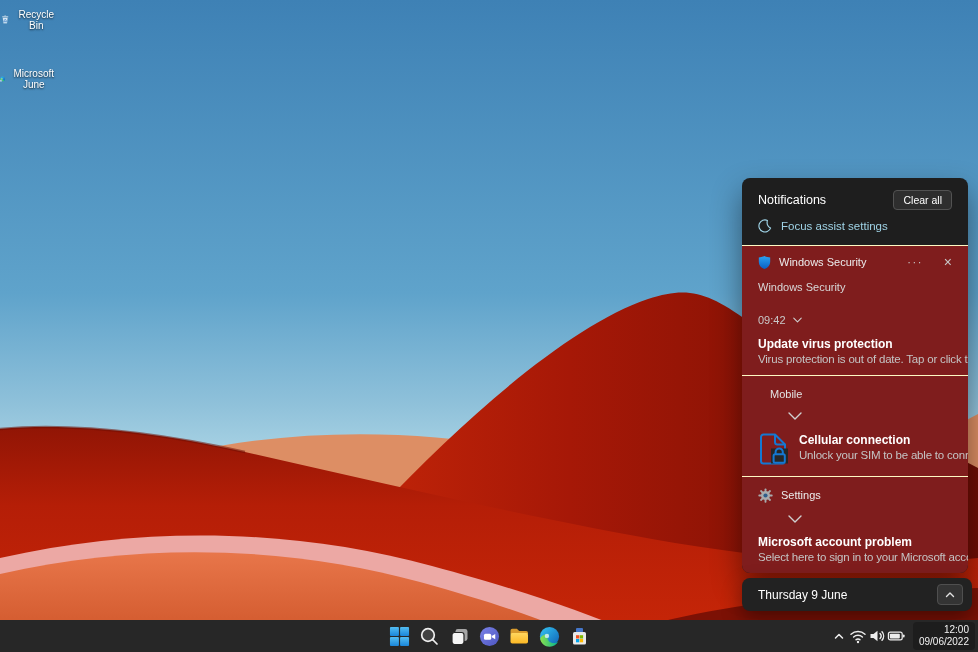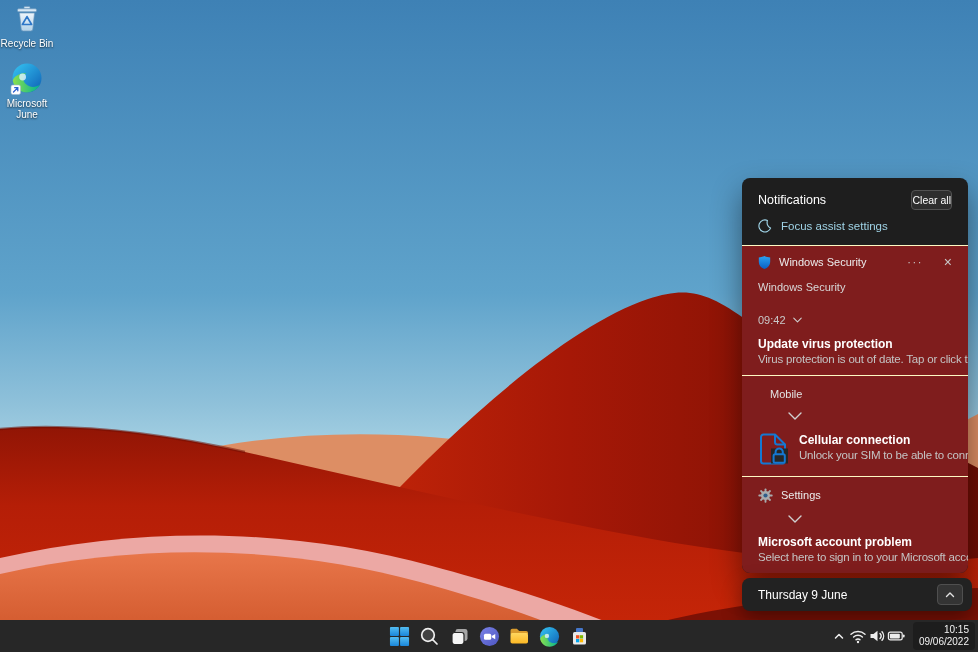--- a/index.html
+++ b/index.html
@@ -5,38 +5,38 @@
   html,body { margin:0; padding:0; background:#000; }
   .screen {
     position:relative; width:978px; height:652px; overflow:hidden;
     font-family:"Liberation Sans", sans-serif;
     -webkit-font-smoothing:antialiased;
   }
   .wallpaper { position:absolute; inset:0; width:978px; height:652px; display:block; }
 
   
   .dicon {
-    position:absolute; width:54px; display:flex; flex-direction:column;
-    align-items:center; gap:2px; color:#fff; font-size:10px; line-height:11px;
+    position:absolute; width:54px; display:flex; flex-direction:row;
+    align-items:center; gap:8px; color:#fff; font-size:10px; line-height:11px;
     text-align:center; text-shadow:0 1px 2px rgba(0,0,0,.75); cursor:default;
   }
   #di-recycle { left:0; top:4px; }
   #di-edge    { left:0; top:62px; }
 
   
   .notif-panel {
     position:absolute; left:742px; top:178px; width:226px;
     background:#1e1e1e; border-radius:8px; overflow:hidden; color:#fff;
     box-shadow:0 14px 30px rgba(0,0,0,.45);
   }
   .np-header { display:flex; align-items:center; justify-content:space-between; padding:12px 16px 6px;gap:20px; }
   .np-title  { font-size:12.5px; color:#ffffff; }
   .clear-all {
     font-size:10.5px; color:#ffffff; background:#2e2e2e;
-    border:1px solid #525252; border-radius:4px; padding:3px 0; cursor:pointer;margin-left:12px;
+    border:1px solid #525252; border-radius:4px; padding:3px 9px; cursor:pointer;margin-left:12px;
   }
   .focus-row { display:flex; align-items:center; gap:9px; padding:3px 16px 12px; color:#9fd3e6; font-size:11.5px; }
 
   .np-card { background:#7f1d1d; border-top:1px solid #fef9c3; padding:4px 16px 10px; }
   .app-row { display:flex; align-items:center; gap:8px; height:24px; }
   .app-name { font-size:11px; color:#ececec; flex:1; }
   .more-btn { color:#c9c9c9; font-size:11px; letter-spacing:1.5px; margin-right:13px; cursor:pointer; }
   .close-btn { color:#c9c9c9; font-size:14px; line-height:14px; cursor:pointer; }
   .subtitle { font-size:11px; color:#d8d8d8; margin-top:7px; }
   .time-row { margin-top:21px; font-size:11px; color:#c9c9c9; display:flex; align-items:center; gap:7px; }
@@ -351,18 +351,18 @@
         </svg>
       </span>
       <span class="tray-ic">
         <svg width="20" height="18" viewBox="0 0 20 18">
           <rect x="1.5" y="5" width="14.5" height="8" rx="2" fill="none" stroke="#ededed" stroke-width="1.3"></rect>
           <rect x="3" y="6.5" width="10.5" height="5" rx="1" fill="#ededed"></rect>
           <rect x="16.8" y="7.5" width="1.7" height="3" rx="0.8" fill="#ededed"></rect>
         </svg>
       </span>
       <span class="clock">
-        <div>10:15</div>
+        <div>12:00</div>
         <div>09/06/2022</div>
       </span>
     </div>
   </div>
 </div>
 
 </body></html>

